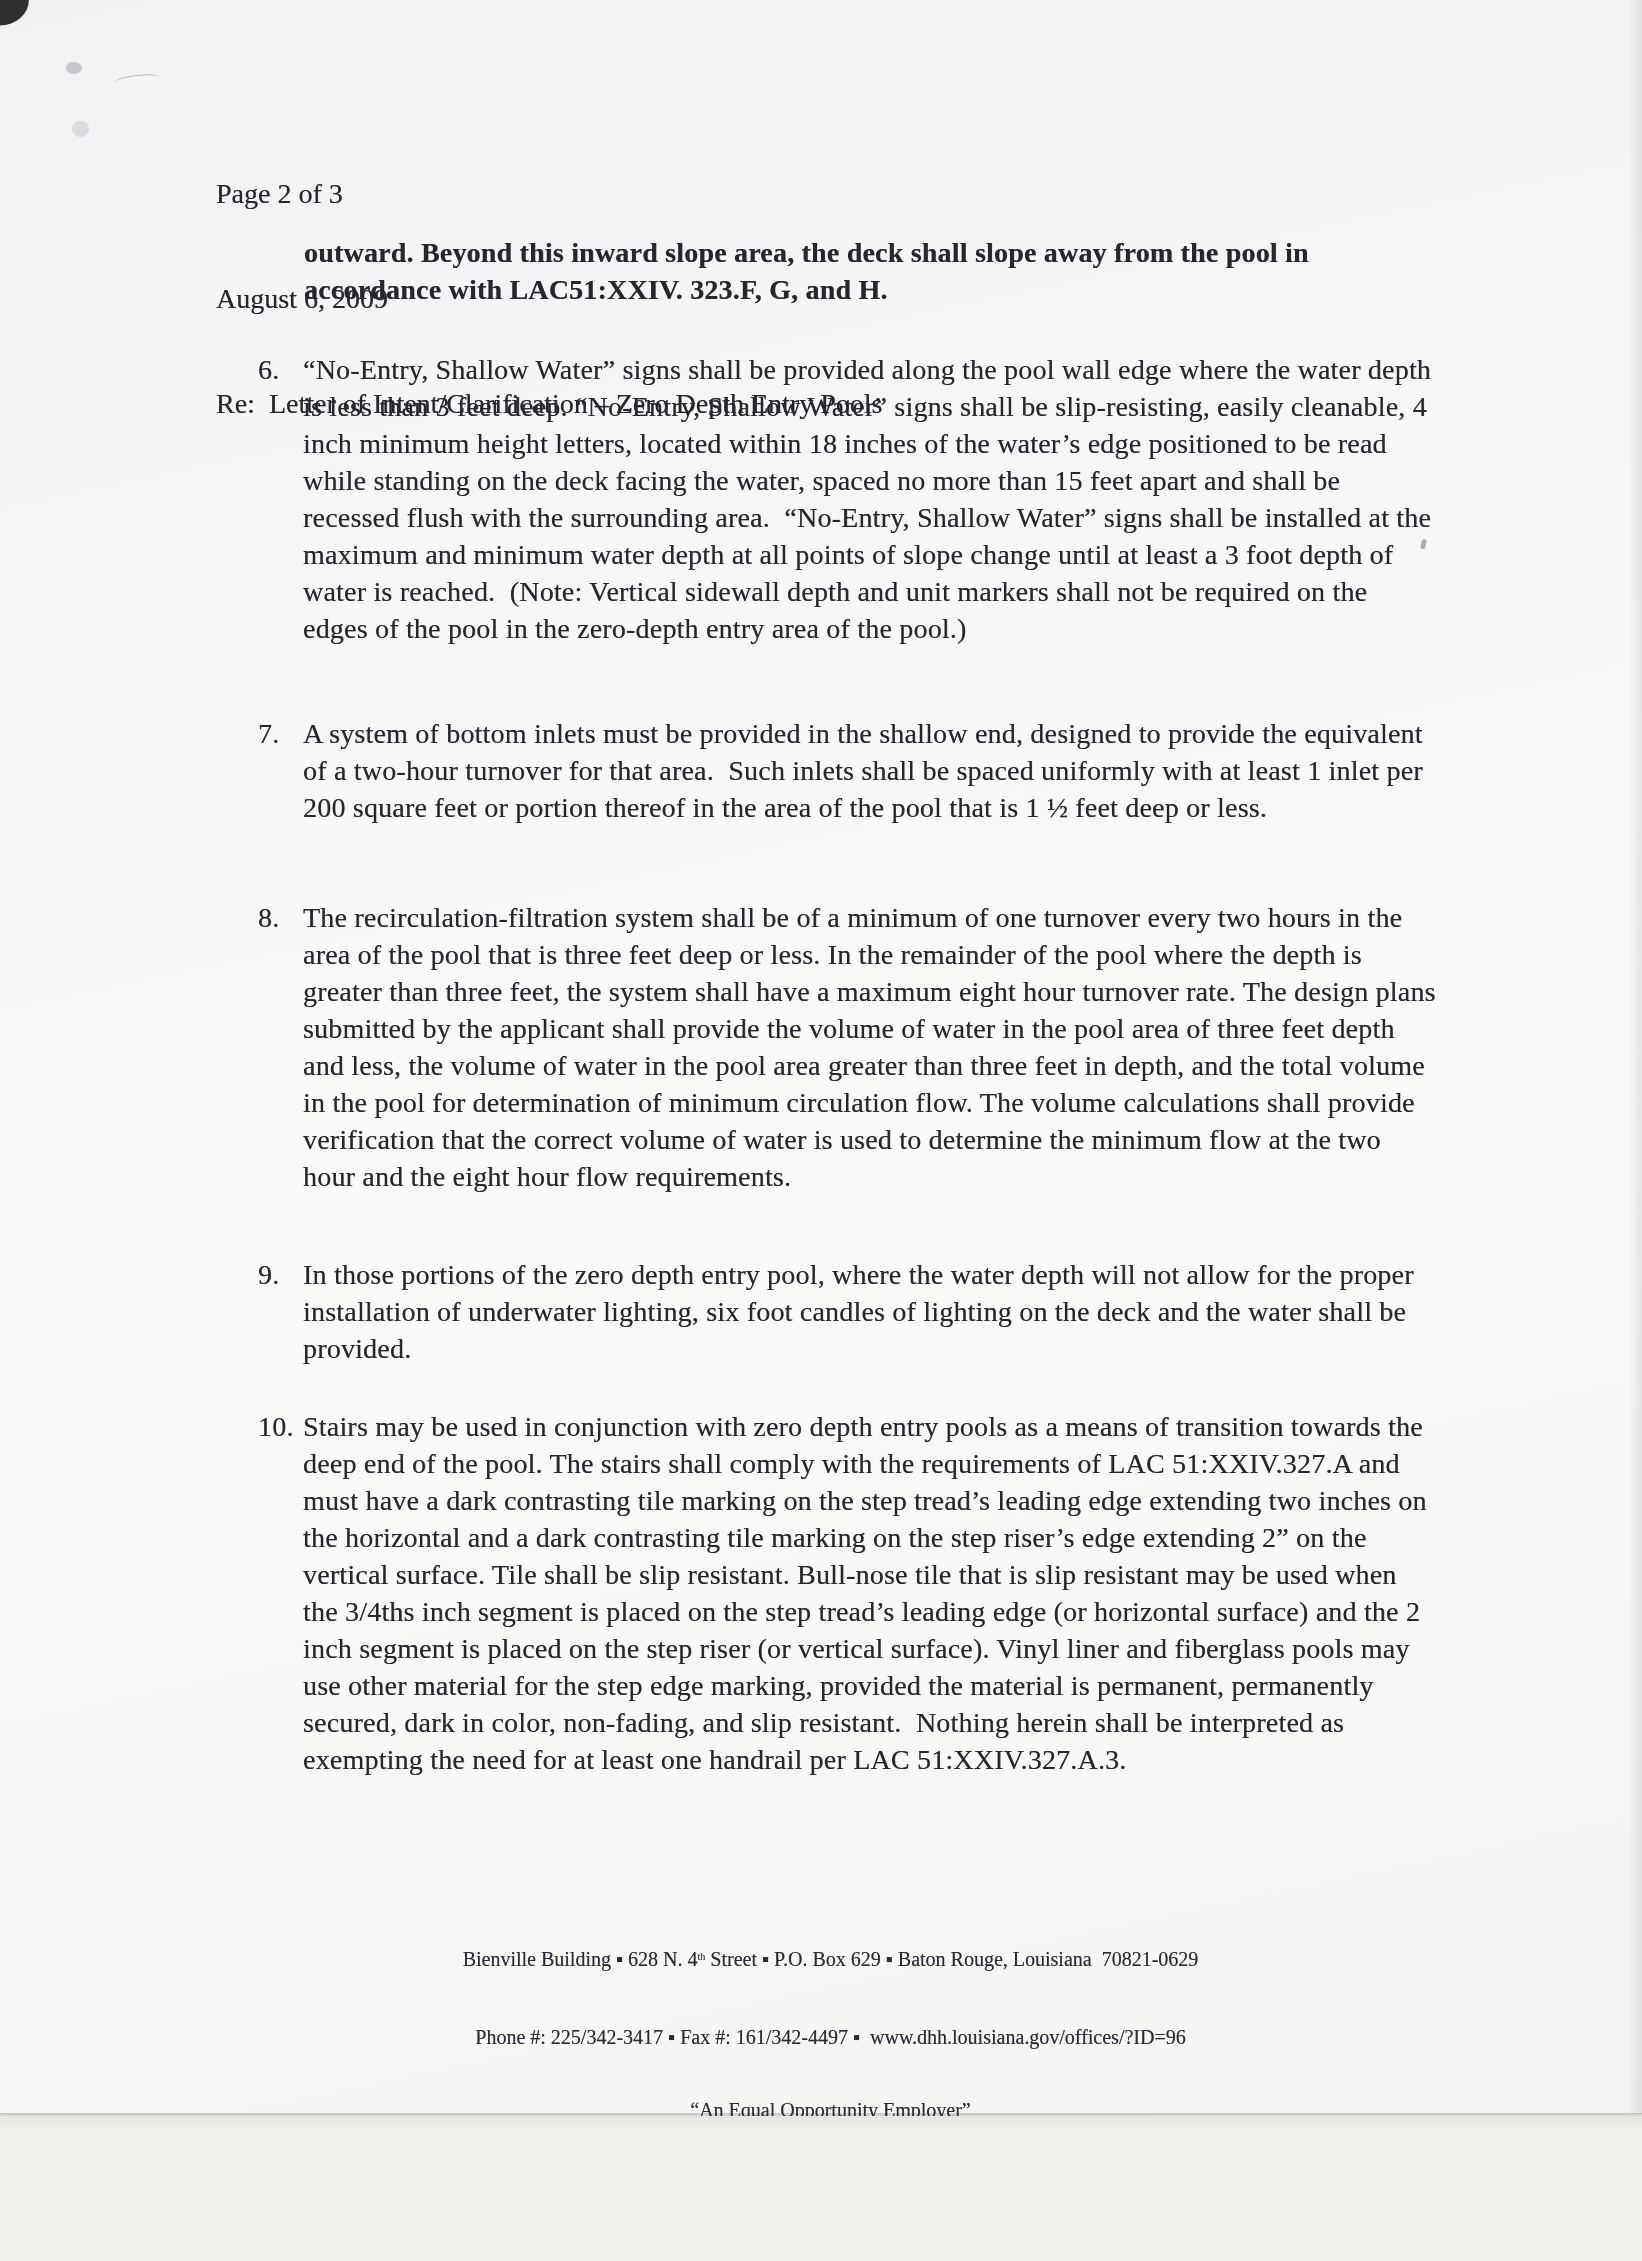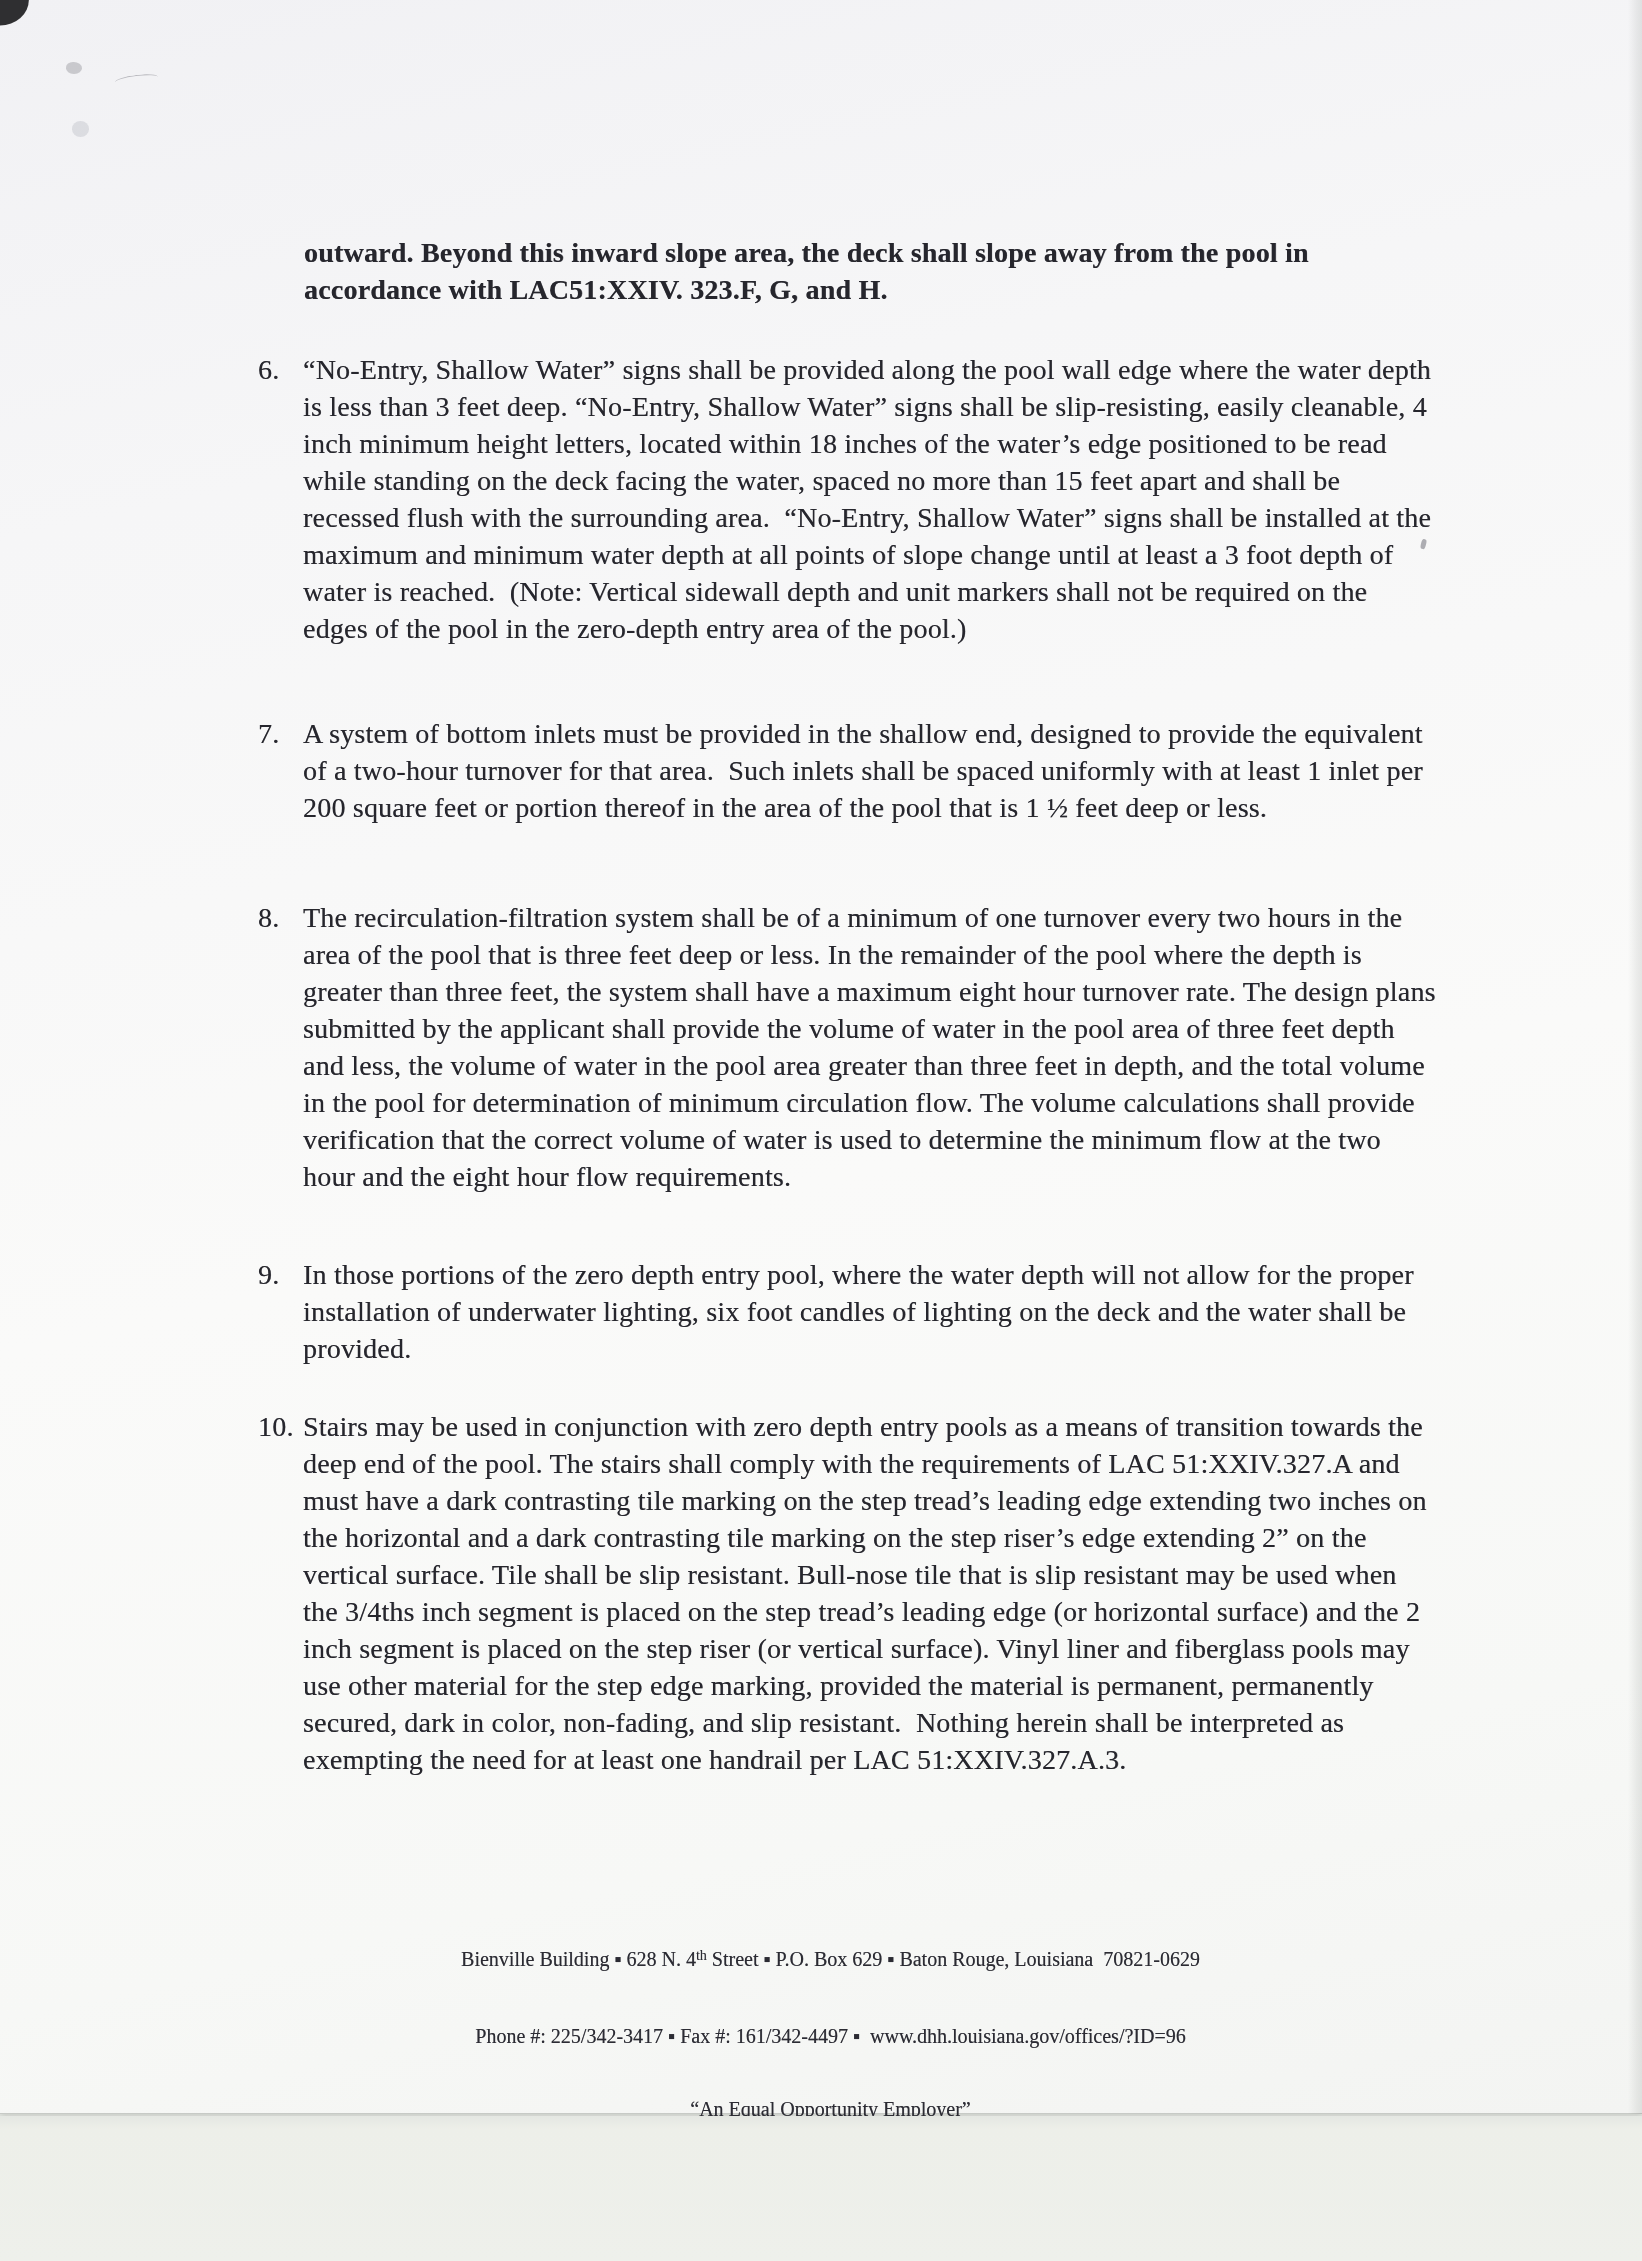--- a/index.html
+++ b/index.html
@@ -68,35 +68,40 @@
 
   .footer-block {
     position:absolute; left:0; top:1898px; width:1643px;
     text-align:center;
     font-size:20px; line-height:24.5px;
     transform:translateX(9px);
     color:#2b2b33;
     text-shadow:0.2px 0.2px 0.4px rgba(40,40,50,0.5);
     white-space:pre-wrap;
   }
-  .footer-block .sup { font-size:14px; position:relative; top:-5.8px; }
+  .footer-block .sup { font-size:10px; position:relative; top:-5.8px; }
   .footer-block .url { }
 </style>
 </head>
 <body>
 
 <div class="paper">
 
   <div class="corner-scan-mark"></div>
   <div class="smudge smudge-a"></div>
   <div class="smudge smudge-b"></div>
   <div class="smudge smudge-c"></div>
   <div class="smudge smudge-d"></div>
   <div class="right-edge-shade"></div>
 
+  <div class="header-block ink">
+    <div>Page 2 of 3</div>
+    <div>August 6, 2009</div>
+    <div>Re:  Letter of Intent/Clarification – Zero Depth Entry Pools</div>
+  </div>
 
   <div class="intro-paragraph ink">outward. Beyond this inward slope area, the deck shall slope away from the pool in accordance with LAC51:XXIV. 323.F, G, and H.</div>
 
   <div class="item ink" style="top:351px">
     <span class="num">6.</span>
     <div class="txt">“No-Entry, Shallow Water” signs shall be provided along the pool wall edge where the water depth is less than 3 feet deep. “No-Entry, Shallow Water” signs shall be slip-resisting, easily cleanable, 4 inch minimum height letters, located within 18 inches of the water’s edge positioned to be read while standing on the deck facing the water, spaced no more than 15 feet apart and shall be recessed flush with the surrounding area.  “No-Entry, Shallow Water” signs shall be installed at the maximum and minimum water depth at all points of slope change until at least a 3 foot depth of water is reached.  (Note: Vertical sidewall depth and unit markers shall not be required on the edges of the pool in the zero-depth entry area of the pool.)</div>
   </div>
 
   <div class="item ink" style="top:715px">
     <span class="num">7.</span>

